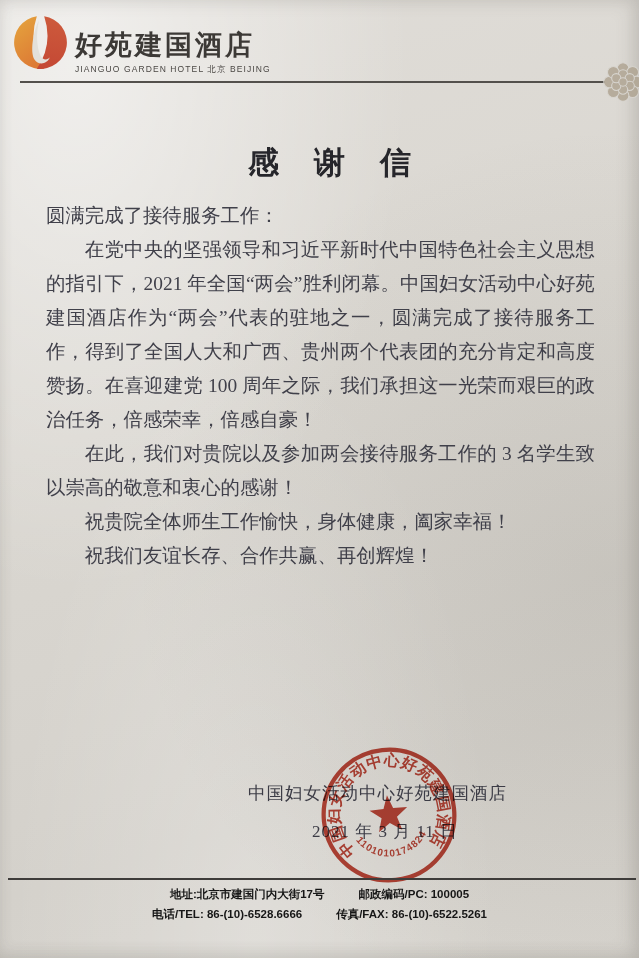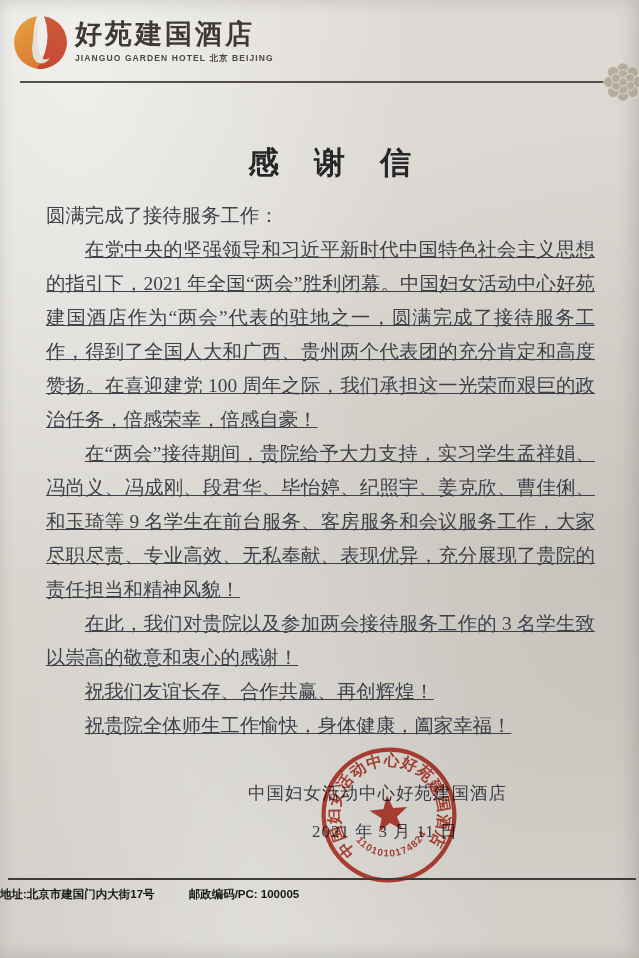--- a/index.html
+++ b/index.html
@@ -10,47 +10,47 @@
       radial-gradient(ellipse at 12% 6%, rgba(255,255,255,0.55), transparent 42%),
       radial-gradient(ellipse at 95% 60%, rgba(110,105,95,0.14), transparent 55%),
       radial-gradient(ellipse at 40% 99%, rgba(255,255,255,0.25), transparent 45%),
       linear-gradient(163deg,#e0ddd8 0%,#dad7d1 40%,#d4d1cb 78%,#d7d4ce 100%);
     box-shadow:inset -6px 0 18px rgba(90,85,75,0.18), inset 0 -4px 14px rgba(120,115,105,0.10);
   }
   
   .logo{position:absolute;left:13px;top:15px;width:55px;height:55px;}
   .brand{position:absolute;left:75px;top:21px;}
   .brand-cn{font-family:"Liberation Sans",sans-serif;font-size:27px;font-weight:600;
-    letter-spacing:3px;color:#3c3936;line-height:1;}
-  .brand-en{font-family:"Liberation Sans",sans-serif;font-size:8.5px;font-weight:700;
+    letter-spacing:3px;color:#3c3936;line-height:1;margin-top:11px;}
+  .brand-en{font-family:"Liberation Sans",sans-serif;font-size:8.5px;font-weight:400;
     letter-spacing:1.1px;color:#4a4744;margin-top:5px;}
   .header-rule{position:absolute;left:20px;top:81px;width:585px;height:2px;background:#53504c;}
   .flower{position:absolute;left:602px;top:61px;width:42px;height:42px;opacity:0.85;}
   
   .title{position:absolute;left:0;top:131px;width:100%;text-align:center;
     font-family:Liberation Serif, serif;font-size:31px;font-weight:700;
     color:#26262b;letter-spacing:2px;margin:11px;}
   
   .body-text{position:absolute;left:46px;top:199px;width:549px;
     font-size:19.4px;line-height:34px;color:#40404a;text-align:justify;}
   .body-text p{margin:0;}
-  .body-text p.indent{text-indent:2em;text-decoration:underline;}
+  .body-text p.indent{text-indent:2em;}
   
   .signature{position:absolute;top:781px;right:132px;font-size:17.5px;color:#3c3c46;letter-spacing:1px;}
   .date{position:absolute;top:820px;left:285px;width:200px;text-align:center;
     font-size:17px;color:#3c3c46;letter-spacing:1px;}
   
   .seal{position:absolute;left:318px;top:744px;width:142px;height:142px;
     mix-blend-mode:multiply;opacity:0.92;transform:rotate(-6deg);}
   
   .footer-rule{position:absolute;left:8px;top:878px;width:628px;height:2px;background:#3e3c3a;}
   .footer{position:absolute;left:0;top:884px;width:100%;
     font-family:"Liberation Sans",sans-serif;font-weight:700;
     font-size:11.5px;line-height:20px;color:#161616;}
-  .f-line{display:flex;align-items:baseline;}
+  .f-line{display:flex;justify-content:center;align-items:baseline;}
   .gap-sm{margin-left:9px;}
   .gap-lg{margin-left:34px;}
 </style>
 </head>
 <body>
 
 <div class="paper">
 
   <svg class="logo" viewBox="0 0 100 100">
     <defs>
@@ -91,24 +91,23 @@
         <circle cx="34" cy="41" r="11"></circle>
       <circle cx="50" cy="50" r="10"></circle>
     </g>
   </svg>
 
   <h1 class="title">感　谢　信</h1>
 
   <main class="body-text">
     <p class="salutation">圆满完成了接待服务工作：</p>
     <p class="indent">在党中央的坚强领导和习近平新时代中国特色社会主义思想的指引下，2021 年全国“两会”胜利闭幕。中国妇女活动中心好苑建国酒店作为“两会”代表的驻地之一，圆满完成了接待服务工作，得到了全国人大和广西、贵州两个代表团的充分肯定和高度赞扬。在喜迎建党 100 周年之际，我们承担这一光荣而艰巨的政治任务，倍感荣幸，倍感自豪！</p>
-    <p class="indent">在“两会”接待期间，贵院给予大力支持，实习学生孟祥娟、冯尚义、冯成刚、段君华、毕怡婷、纪照宇、姜克欣、曹佳俐、和玉琦等 9 名学生在前台服务、客房服务和会议服务工作，大家尽职尽责、专业高效、无私奉献、表现优异，充分展现了贵院的责任担当和精神风貌！</p>
     <p class="indent">在此，我们对贵院以及参加两会接待服务工作的 3 名学生致以崇高的敬意和衷心的感谢！</p>
+    <p class="indent">祝贵院全体师生工作愉快，身体健康，阖家幸福！</p>
     <p class="indent">祝我们友谊长存、合作共赢、再创辉煌！</p>
-    <p class="indent">祝贵院全体师生工作愉快，身体健康，阖家幸福！</p>
   </main>
 
   <div class="signature">中国妇女活动中心好苑建国酒店</div>
   <div class="date">2021 年 3 月 11 日</div>
 
   <svg class="seal" viewBox="0 0 200 200">
     <defs>
       <path id="sealArcTop" d="M 50.5,149.5 A 70,70 0 1 1 149.5,149.5" fill="none"></path>
       <path id="sealArcBottom" d="M 47,125 A 58.6,58.6 0 0 0 153,125" fill="none"></path>
     </defs>
@@ -121,15 +120,19 @@
       <textPath href="#sealArcBottom" xlink:href="#sealArcBottom" startOffset="50%" text-anchor="middle">1101010174824</textPath>
     </text>
   </svg>
 
   <div class="footer-rule"></div>
   <footer class="footer">
     <div class="f-line">
       <span>地址:北京市建国门内大街17号</span>
       <span class="gap-lg">邮政编码/PC: 100005</span>
     </div>
+    <div class="f-line">
+      <span>电话/TEL: 86-(10)-6528.6666</span>
+      <span class="gap-lg">传真/FAX: 86-(10)-6522.5261</span>
+    </div>
   </footer>
 
 </div>
 
 </body></html>

